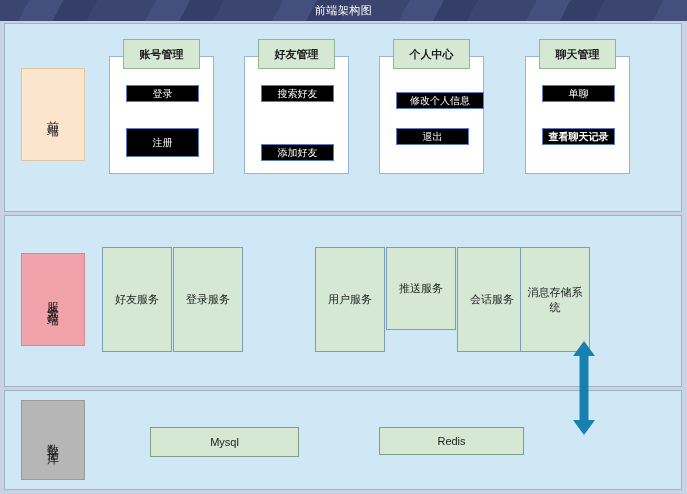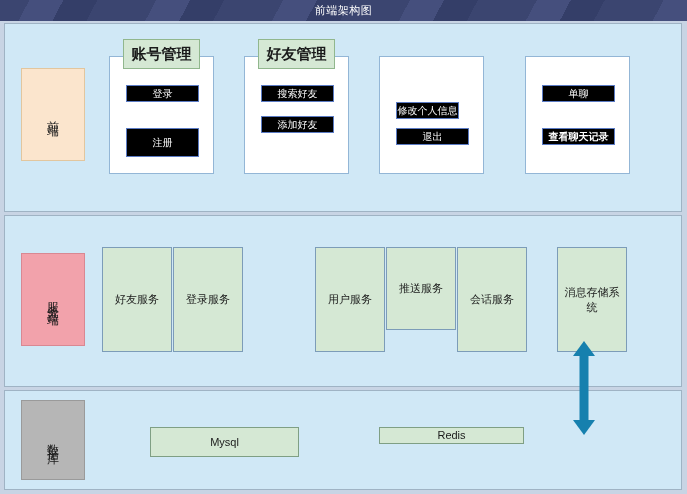--- a/index.html
+++ b/index.html
@@ -87,21 +87,21 @@
   }
   
   .card-header {
     position: absolute;
     background: #d5e8d4;
     border: 1px solid #91b78d;
     box-sizing: border-box;
     display: flex;
     align-items: center;
     justify-content: center;
-    font-size: 15px;
+    font-size: 11px;
     color: #1a1a1a;
     font-weight: bold;
   }
   
   .btn {
     position: absolute;
     background: #000000;
     border: 1px solid #5b7bc4;
     box-sizing: border-box;
     display: flex;
@@ -142,48 +142,50 @@
   <div class="box tag-box tag-frontend" style="left:16px; top:44px; width:64px; height:93px;">前端</div>
 
   <div class="card" style="left:104px; top:32px; width:105px; height:118px;"></div>
   <div class="card-header" style="left:118px; top:15px; width:77px; height:30px;">账号管理</div>
   <div class="btn" style="left:121px; top:61px; width:73px; height:17px;">登录</div>
   <div class="btn" style="left:121px; top:104px; width:73px; height:29px;">注册</div>
 
   <div class="card" style="left:239px; top:32px; width:105px; height:118px;"></div>
   <div class="card-header" style="left:253px; top:15px; width:77px; height:30px;">好友管理</div>
   <div class="btn" style="left:256px; top:61px; width:73px; height:17px;">搜索好友</div>
-  <div class="btn" style="left:256px; top:92px; width:73px; height:17px;">添加好友</div>
+  <div class="btn" style="left:256px; top:120px; width:73px; height:17px;">添加好友</div>
 
   <div class="card" style="left:374px; top:32px; width:105px; height:118px;"></div>
-  <div class="btn" style="left:391px; top:78px; width:63px; height:17px;">修改个人信息</div>
+  <div class="card-header" style="left:388px; top:15px; width:77px; height:30px;">个人中心</div>
+  <div class="btn" style="left:391px; top:68px; width:88px; height:17px;">修改个人信息</div>
   <div class="btn" style="left:391px; top:104px; width:73px; height:17px;">退出</div>
 
   <div class="card" style="left:520px; top:32px; width:105px; height:118px;"></div>
+  <div class="card-header" style="left:534px; top:15px; width:77px; height:30px;">聊天管理</div>
   <div class="btn" style="left:537px; top:61px; width:73px; height:17px;">单聊</div>
   <div class="btn" style="left:537px; top:104px; width:73px; height:17px;font-weight:bold;">查看聊天记录</div>
 </div>
 
 <div class="panel" id="panel-server">
 
   <div class="box tag-box tag-server" style="left:16px; top:37px; width:64px; height:93px;">服务器端</div>
 
   <div class="box svc" style="left:97px; top:31px; width:70px; height:105px;">好友服务</div>
   <div class="box svc" style="left:168px; top:31px; width:70px; height:105px;">登录服务</div>
   <div class="box svc" style="left:310px; top:31px; width:70px; height:105px;">用户服务</div>
   <div class="box svc" style="left:381px; top:31px; width:70px; height:83px;">推送服务</div>
   <div class="box svc" style="left:452px; top:31px; width:70px; height:105px;">会话服务</div>
-  <div class="box svc" style="left:552px; top:31px; width:70px; height:105px; padding:0 6px;">消息存储系统</div>
+  <div class="box svc" style="left:515px; top:31px; width:70px; height:105px; padding:0 6px;">消息存储系统</div>
 </div>
 
 <div class="panel" id="panel-database">
 
   <div class="box tag-box tag-database" style="left:16px; top:9px; width:64px; height:80px;">数据库</div>
 
   <div class="box dbbox" style="left:145px; top:36px; width:149px; height:30px;">Mysql</div>
-  <div class="box dbbox" style="left:374px; top:36px; width:145px; height:17px;">Redis</div>
+  <div class="box dbbox" style="left:374px; top:36px; width:145px; height:28px;">Redis</div>
 </div>
 
 <svg id="link-arrow" viewBox="0 0 28 94">
   <line x1="14" y1="12" x2="14" y2="82" stroke="#1680ae" stroke-width="9"></line>
   <polygon points="14,0 25,15 3,15" fill="#1680ae"></polygon>
   <polygon points="14,94 25,79 3,79" fill="#1680ae"></polygon>
 </svg>
 
 </body></html>

